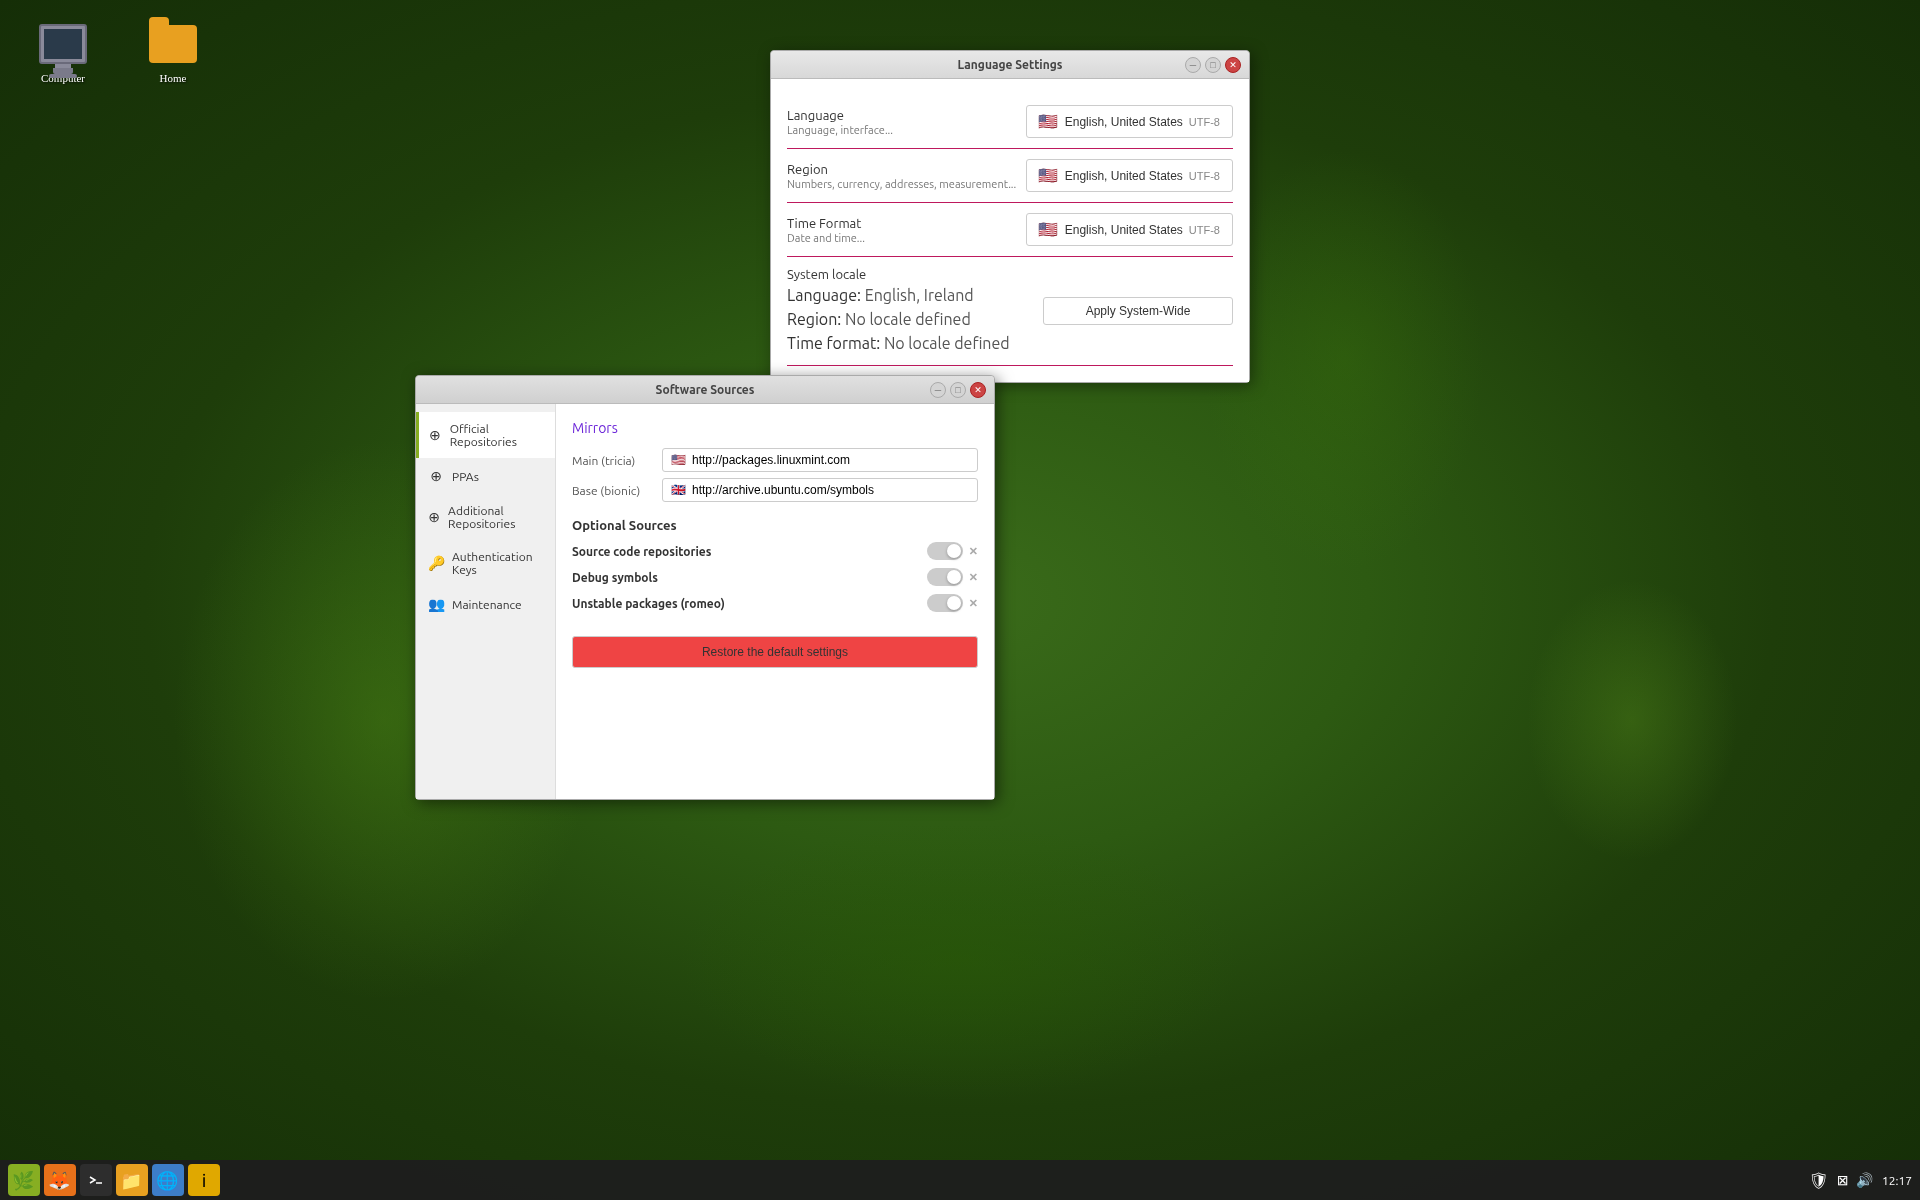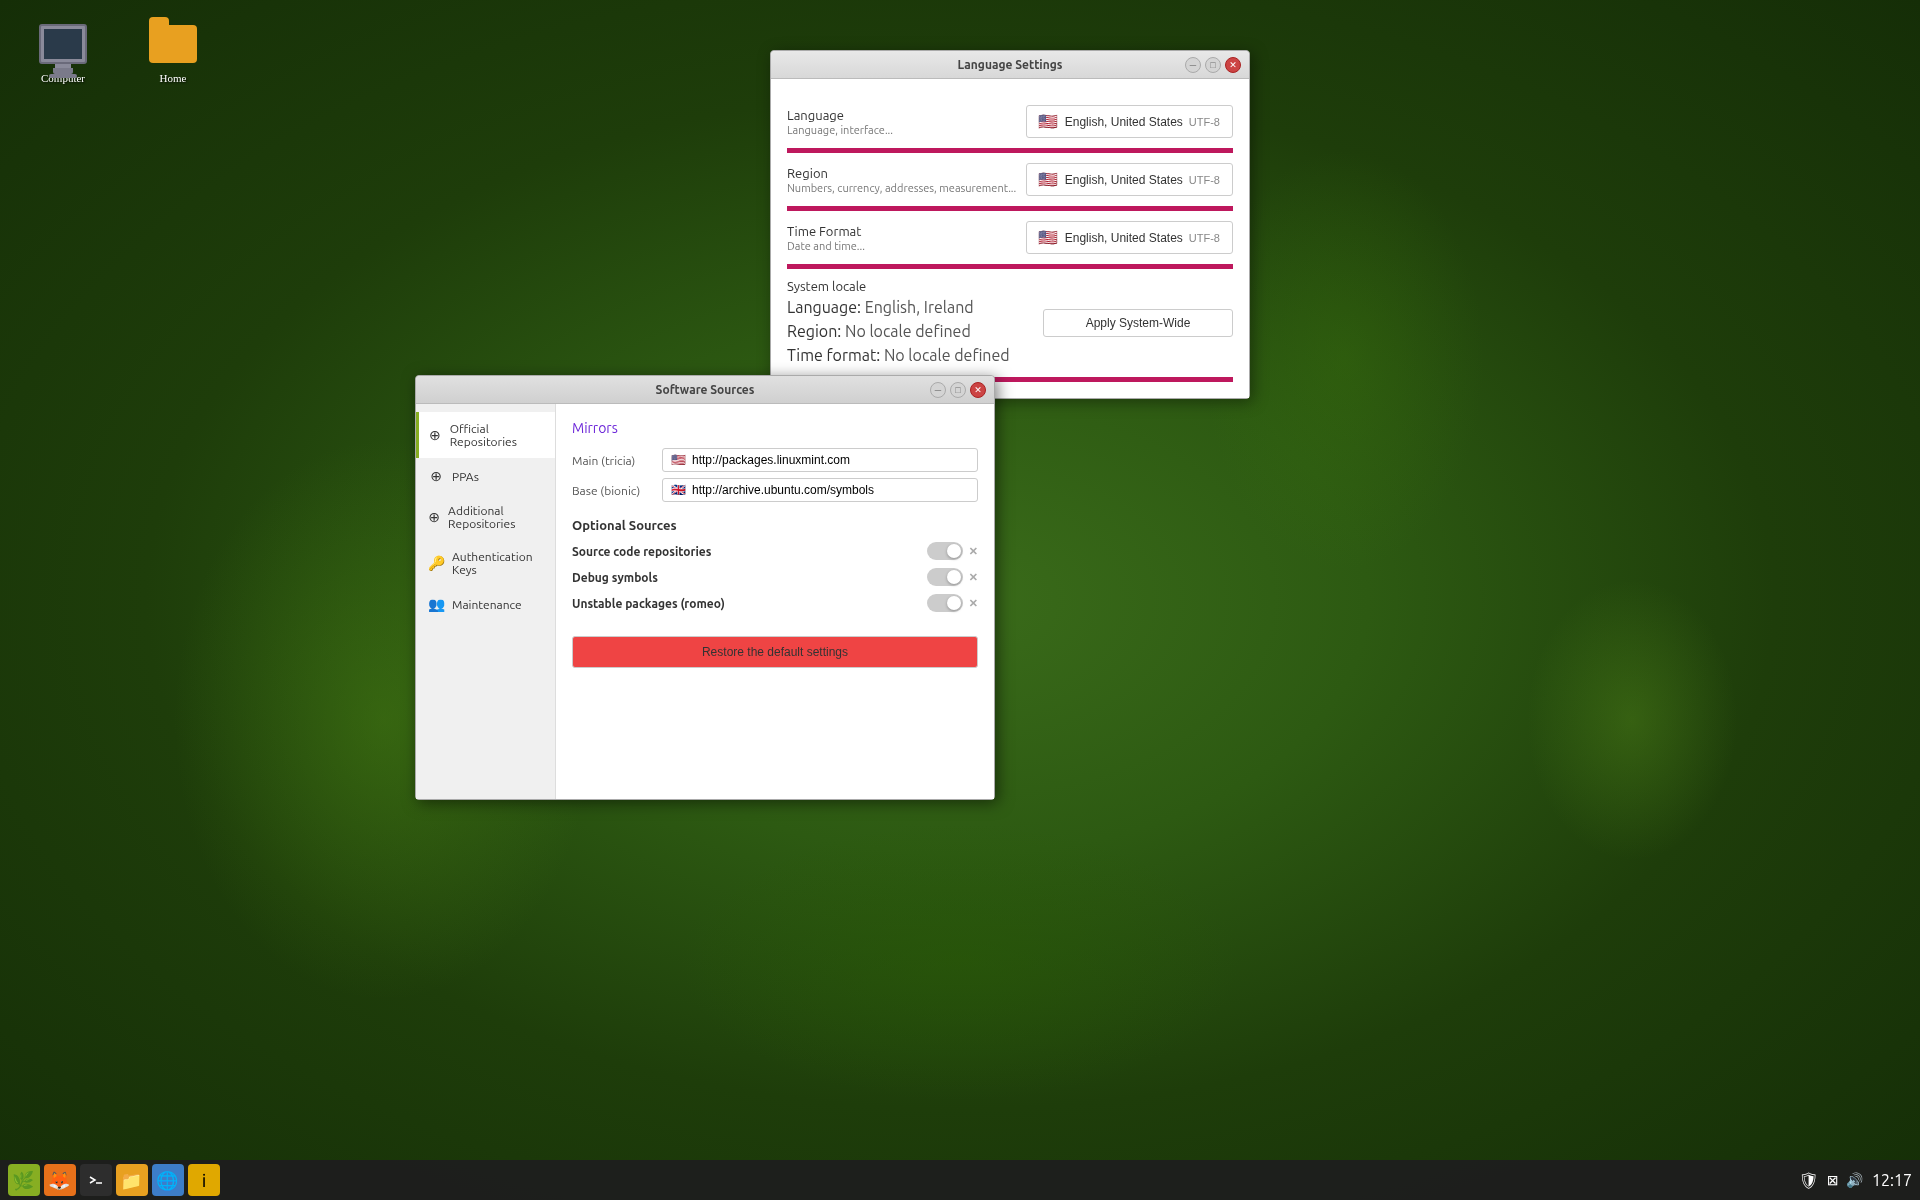--- a/index.html
+++ b/index.html
@@ -217,21 +217,21 @@
     .window-content {
       padding: 16px;
       background: white;
     }
 
     .lang-setting-row {
       display: flex;
       align-items: center;
       justify-content: space-between;
       padding: 10px 0;
-      border-bottom: 5px solid #be185d;
+      border-bottom: 1px solid #be185d;
     }
 
     .lang-setting-info h4 {
       font-size: 13px;
       font-weight: normal;
       color: #333;
       margin-bottom: 2px;
     }
 
     .lang-setting-info p {
@@ -639,17 +639,17 @@
         </svg>
       </div>
       <div class="taskbar-app" style="background:#e8a020;">📁</div>
       <div class="taskbar-app globe">🌐</div>
       <div class="taskbar-app info">ℹ</div>
     </div>
     <div class="taskbar-right">
       <span style="font-size:16px;">🛡</span>
       <span style="font-size:14px;">⊠</span>
       <span style="font-size:14px;">🔊</span>
-      <span style="font-size:16px;">12:17</span>
+      <span style="font-size:12px;">12:17</span>
     </div>
   </div>
 
 </div>
 
 </body></html>

